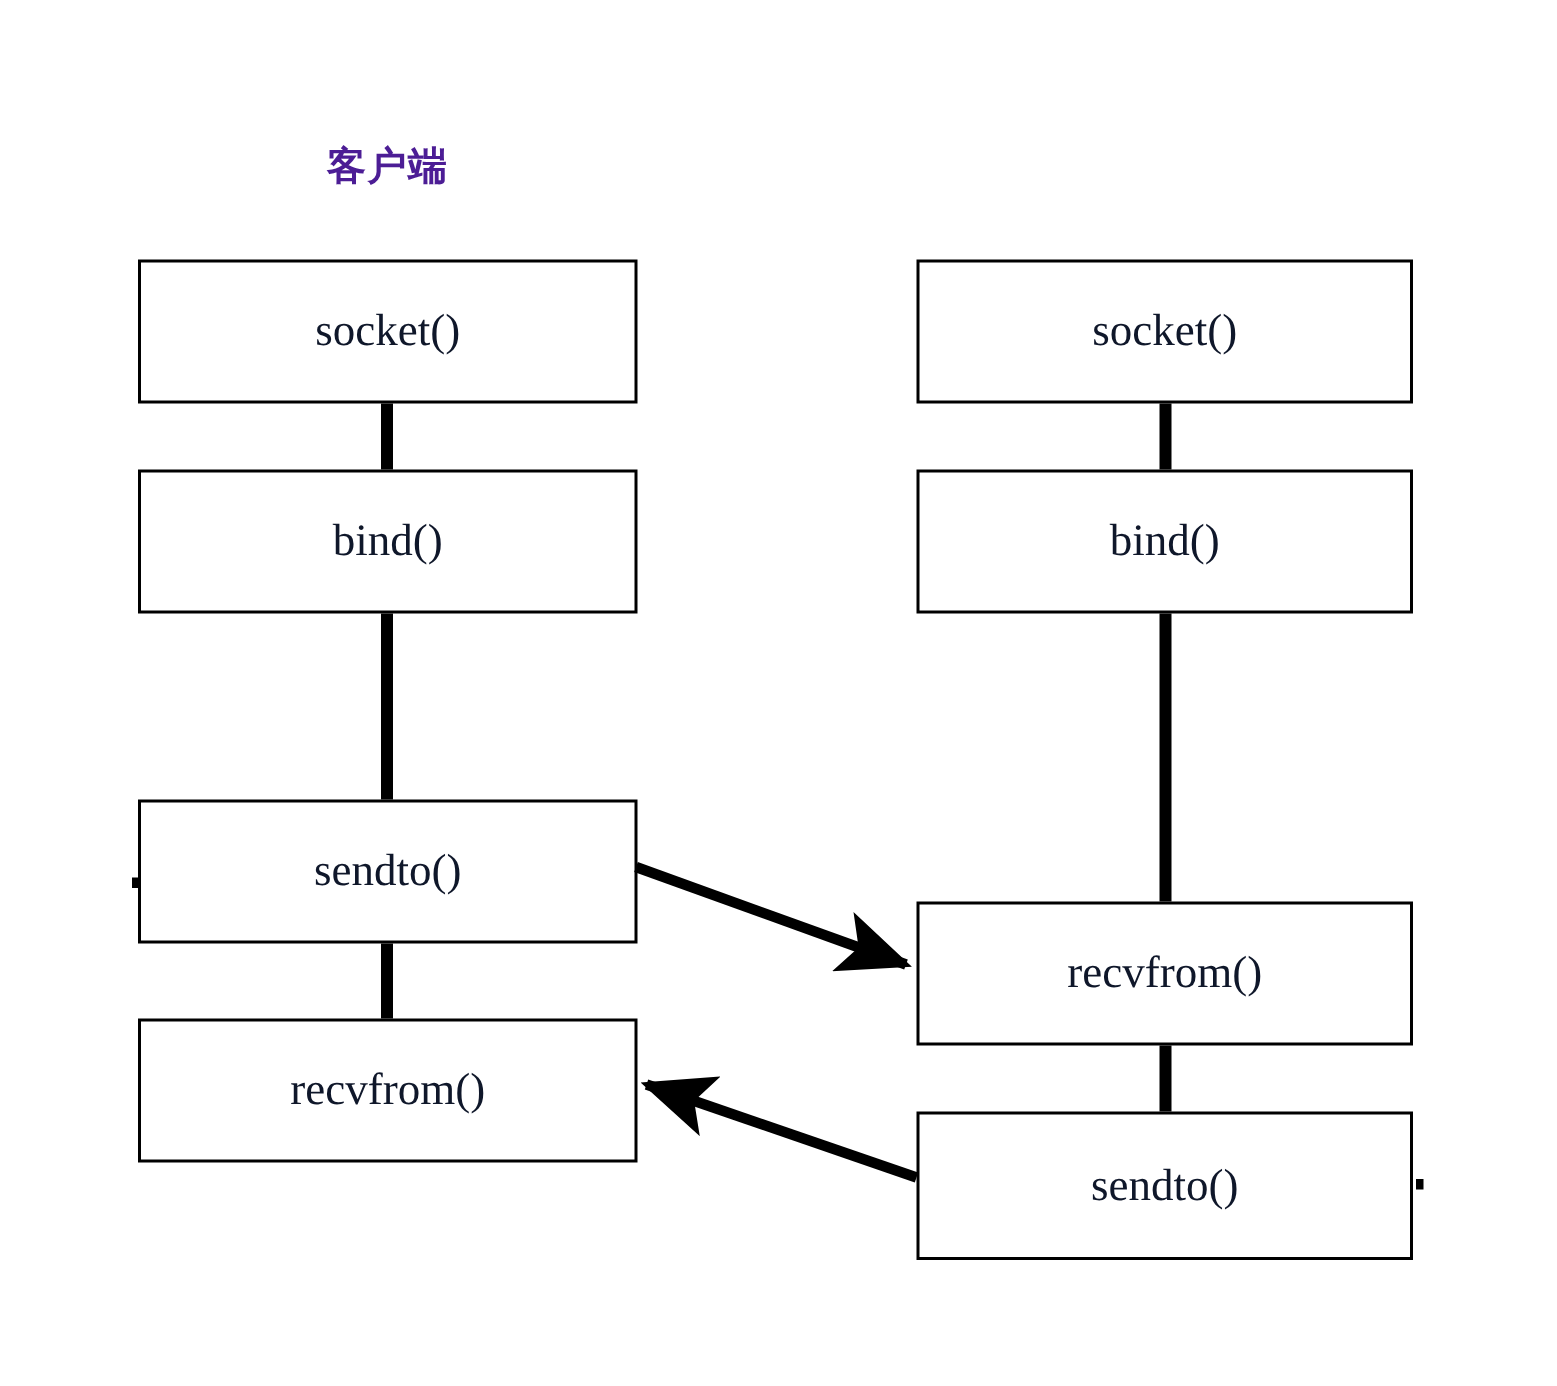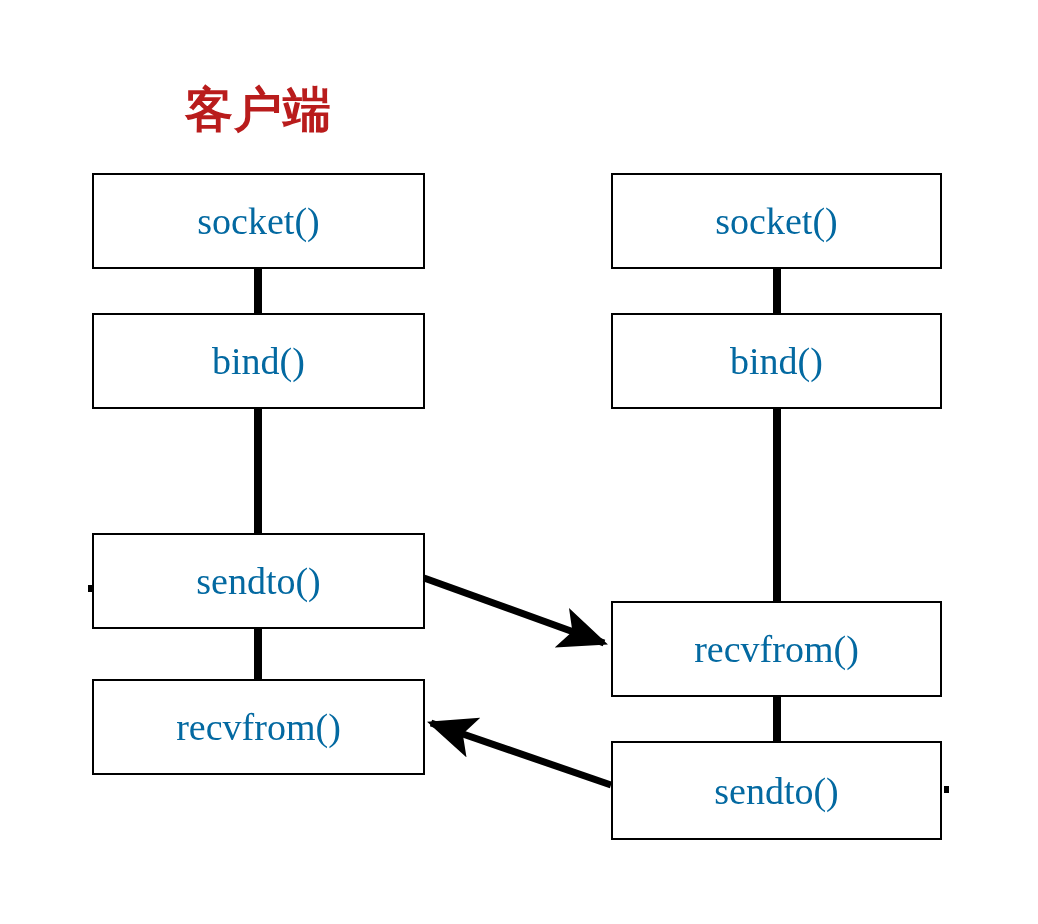--- a/index.html
+++ b/index.html
@@ -13,41 +13,41 @@
     width: 1038px;
     height: 924px;
     background: #ffffff;
     overflow: hidden;
     font-family: "Liberation Serif", "DejaVu Serif", serif;
   }
   .col-title {
     position: absolute;
     font-family: "Liberation Sans", "DejaVu Sans", sans-serif;
     font-weight: bold;
-    font-size: 48px;
+    font-size: 26px;
     line-height: 44px;
-    color: #b91c1c;
+    color: #4c1d95;
     text-align: center;
     letter-spacing: 1px;
     white-space: nowrap;
   }
   .node-box {
     position: absolute;
     box-sizing: border-box;
     border: 2px solid #000000;
     background: #ffffff;
     display: flex;
     align-items: center;
     justify-content: center;
   }
   .node-label {
     font-family: "Liberation Serif", "DejaVu Serif", serif;
-    font-size: 38px;
+    font-size: 30px;
     line-height: 38px;
-    color: #0369a1;
+    color: #0f172a;
     white-space: nowrap;
   }
   .connector {
     position: absolute;
     background: #000000;
     width: 8px;
   }
   .edge-svg {
     position: absolute;
     left: 0;

